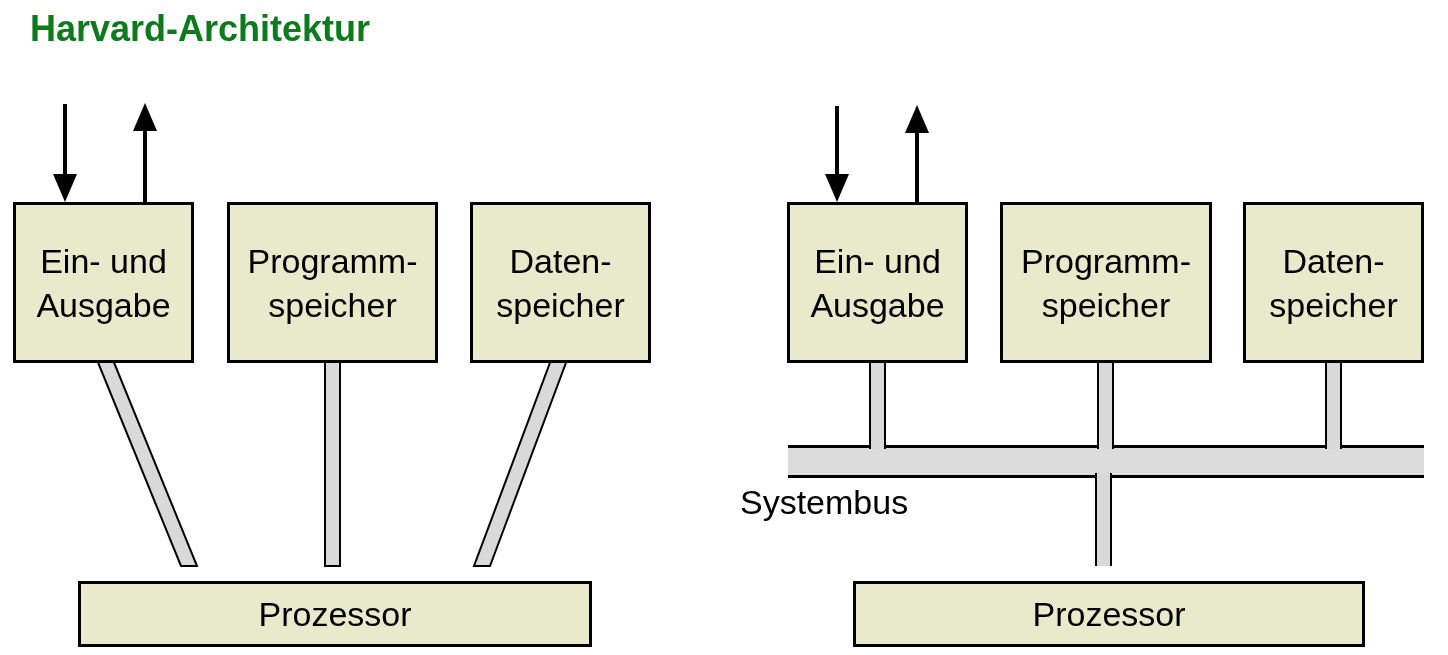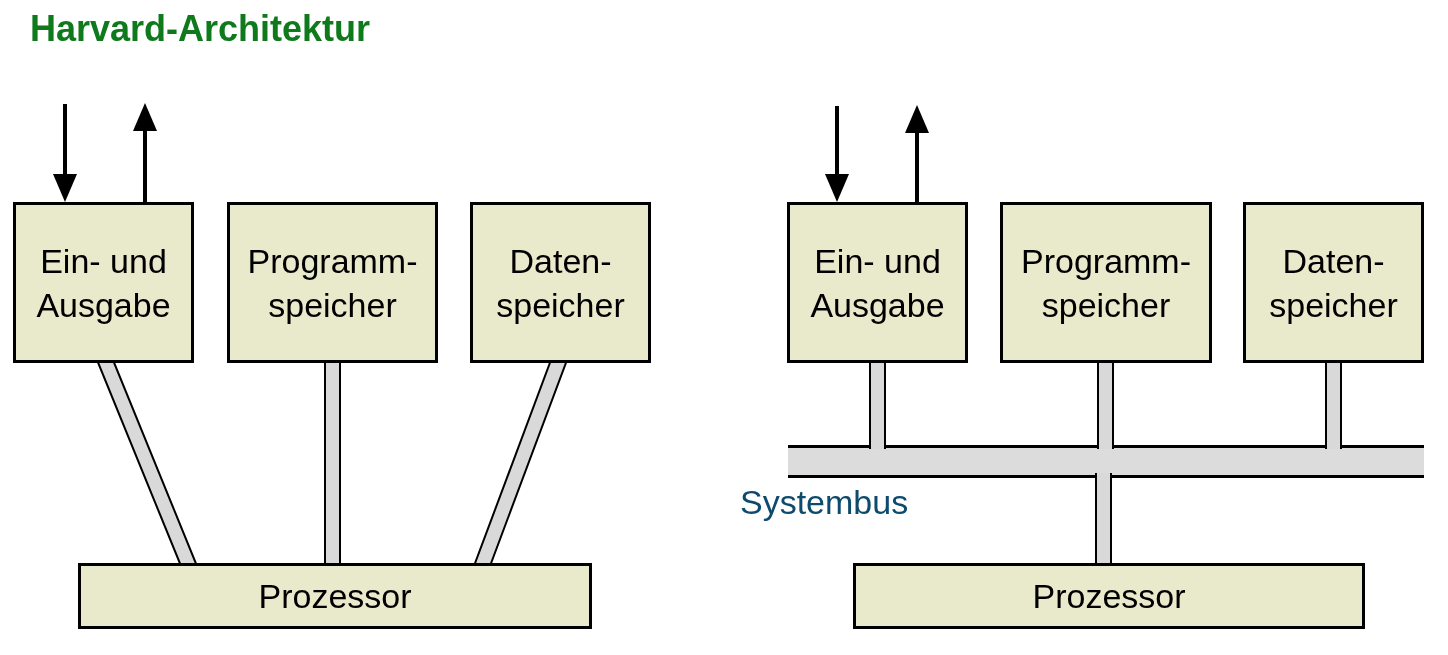--- a/index.html
+++ b/index.html
@@ -63,26 +63,27 @@
   .processor-box {
     position: absolute;
     z-index: 2;
     background: var(--box-fill);
     border: 3px solid var(--outline);
     display: flex;
     align-items: center;
     justify-content: center;
     font-size: 34px;
     color: #000;
+    margin-top: 18px;
   }
   .bus-label {
     position: absolute;
     z-index: 2;
     font-size: 34px;
-    color: #0c4a6e;
+    color: #000000;
     white-space: nowrap;
   }
 </style>
 </head>
 <body>
 
 <div class="canvas">
 
   <div class="diagram-title" style="left:30px; top:8px;">
     <span>Harvard-Architektur</span>

